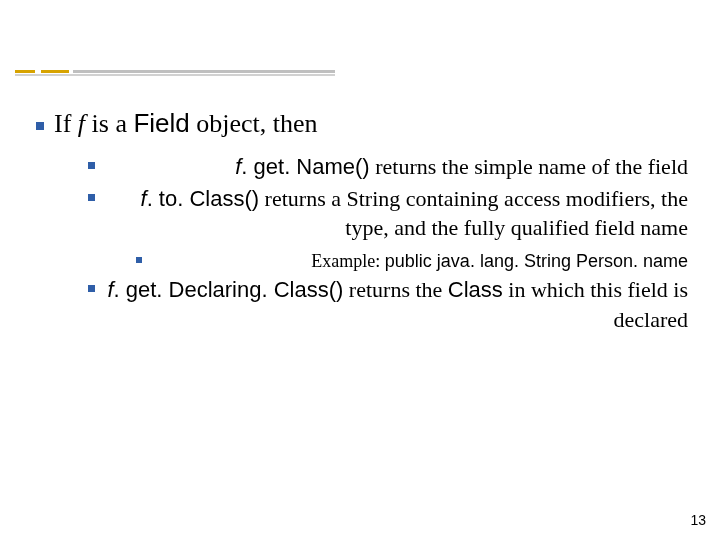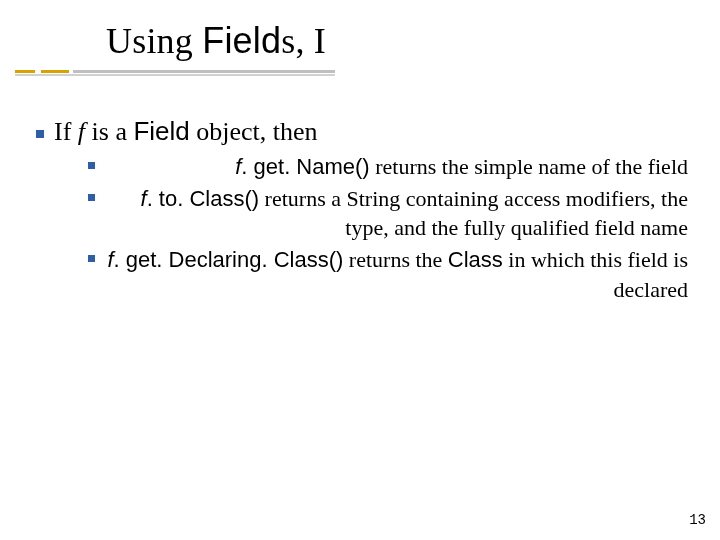--- a/index.html
+++ b/index.html
@@ -51,21 +51,21 @@
     filter: blur(0.5px);
   }
   ul { list-style: none; margin: 0; padding: 0; }
   .sq { display:inline-block; width:8px; height:8px; background:#2f5ea8; margin-right:10px; vertical-align: 2px; }
   .sq-sm { width:7px; height:7px; margin-right:9px; vertical-align: 2px; }
   .sq-xs { width:6px; height:6px; margin-right:8px; vertical-align: 1px; }
 
   .level1 {
     position: absolute;
     left: 36px;
-    top: 116px;
+    top: 108px;
     width: 640px;
     font-size: 26px;
   }
   .level1 .ital { font-style: italic; }
 
   .level2 {
     position: absolute;
     left: 88px;
     top: 152px;
     width: 600px;
@@ -81,52 +81,55 @@
     margin-left: 30px;
     font-size: 18px;
   }
   .level3 > li { position: relative; padding-left: 15px; }
   .level3 > li > .sq { position: absolute; left: 0; top: 8px; }
 
   .pagenum {
     position: absolute;
     right: 14px;
     bottom: 12px;
-    font-family: Liberation Mono, monospace;
+    font-family: Liberation Sans, sans-serif;
     font-size: 14px;
     color: #000;
   }
   .ital { font-style: italic; }
 </style>
 </head>
 <body>
 
 <div class="slide">
 
-  <div class="title-wrap">
-    <span class="title">Using </span><span class="title code">Field</span><span class="title">s, I</span>
-  </div>
   <div class="accent-underline"></div>
 
   <div class="level1">
     <span class="sq"></span><span>If </span><span class="ital">f</span><span> is a </span><span class="code">Field</span><span> object, then</span>
   </div>
 
   <ul class="level2">
 
     <li>
       <span class="sq sq-sm"></span>
       <span class="code ital">f</span><span class="code">. get. Name()</span><span> returns the simple name of the field</span>
     </li>
 
 
 
     <li>
       <span class="sq sq-sm"></span>
       <span class="code ital">f</span><span class="code">. to. Class()</span><span> returns a String containing access modifiers, the type, and the fully qualified field name</span>
+      <ul class="level3">
+        <li>
+          <span class="sq sq-xs"></span>
+          <span>Example: </span><span class="code">public java. lang. String Person. name</span>
+        </li>
+      </ul>
     </li>
 
     <li>
       <span class="sq sq-sm"></span>
       <span class="code ital">f</span><span class="code">. get. Declaring. Class()</span><span> returns the </span><span class="code">Class</span><span> in which this field is declared</span>
     </li>
 
   </ul>
 
   <div class="pagenum">13</div>

